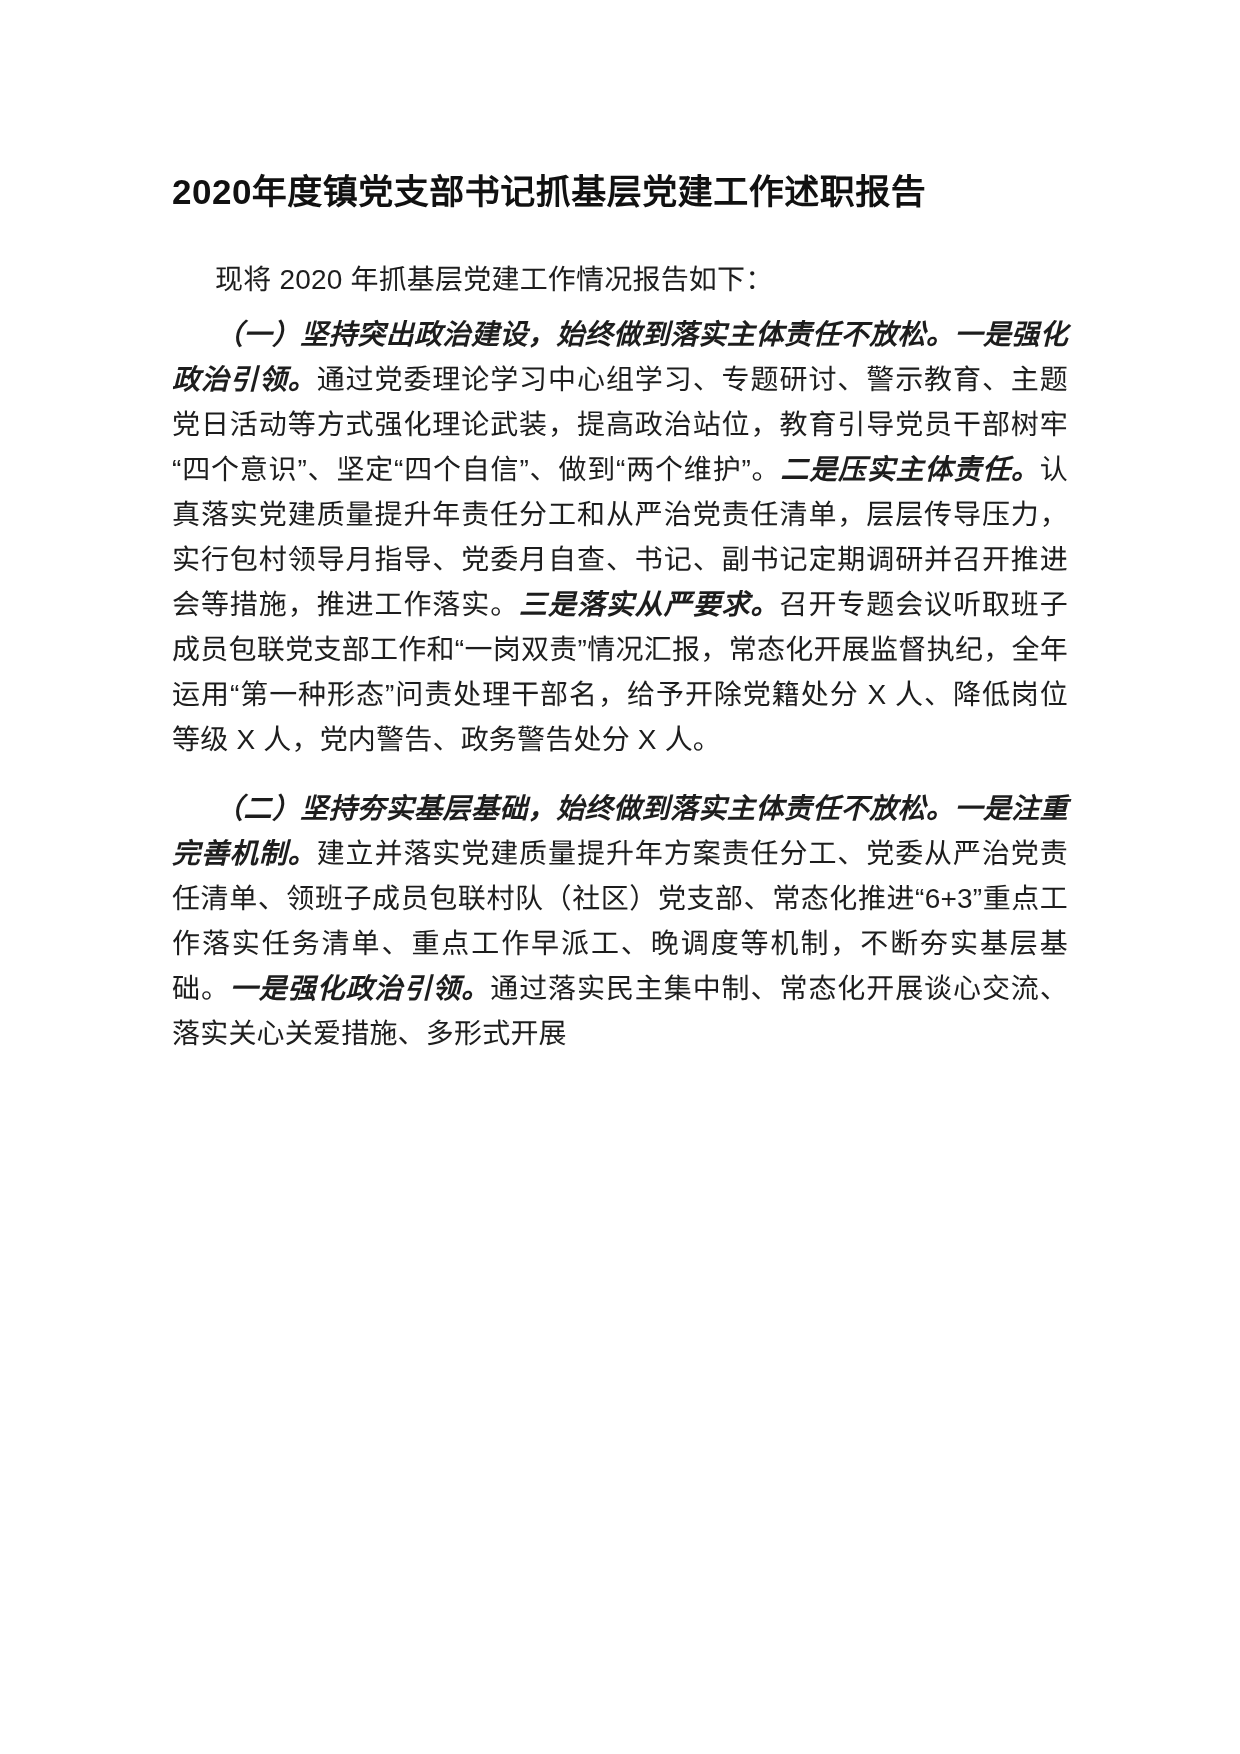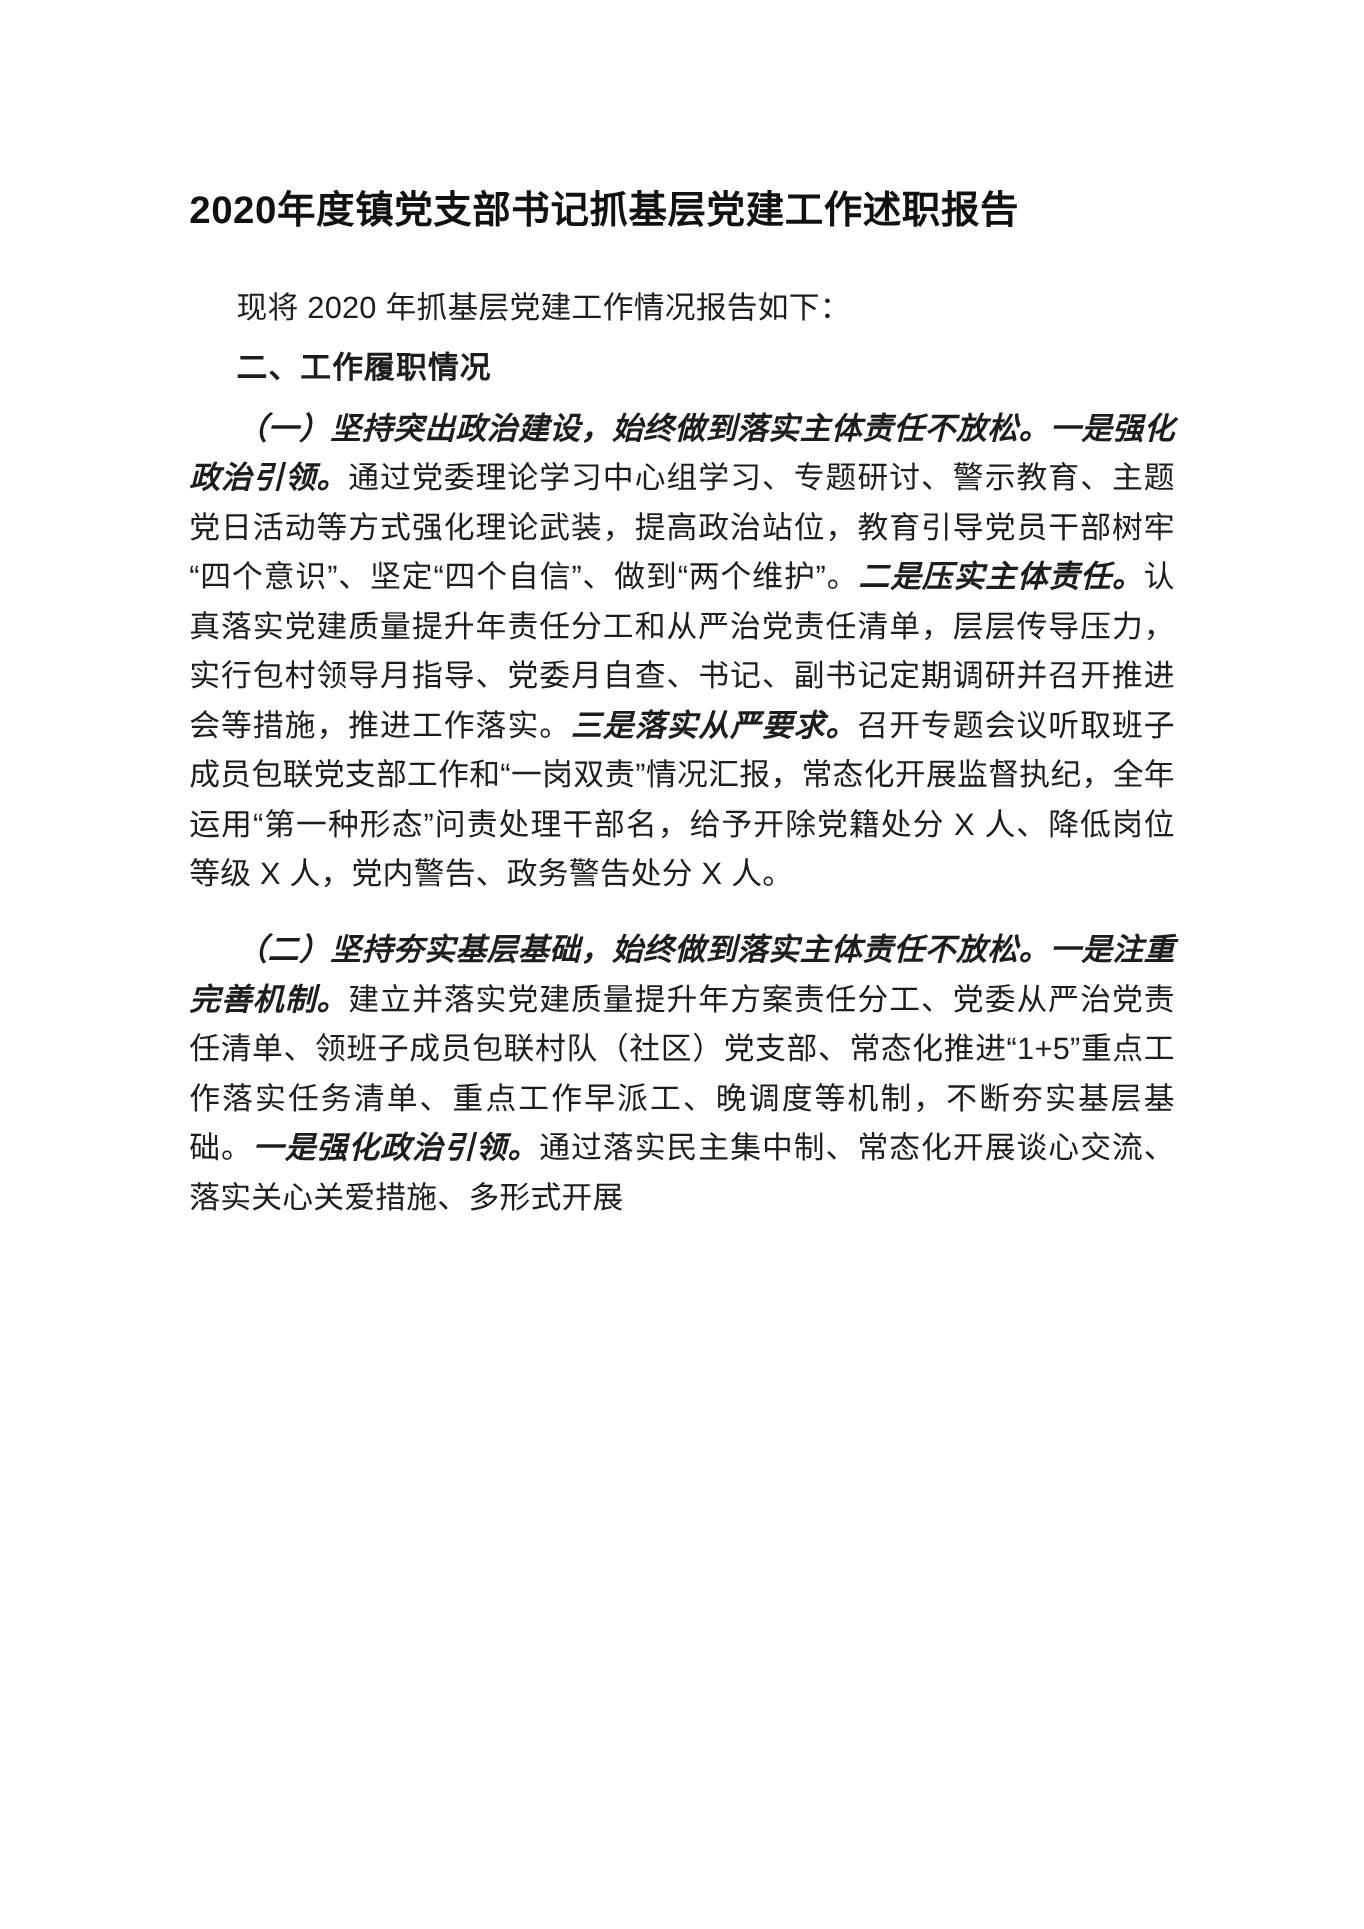--- a/index.html
+++ b/index.html
@@ -62,19 +62,18 @@
 </head>
 <body>
 
 <div class="page">
 
   <h1 class="doc-title">2020年度镇党支部书记抓基层党建工作述职报告</h1>
 
   <p class="para indent">现将 2020 年抓基层党建工作情况报告如下：</p>
 
   <div>
-      <p class="para heading">二、工作履职情况</p>
       <p class="para indent"><b class="sub-heading-run">（一）坚持突出政治建设，始终做到落实主体责任不放松。一是强化政治引领。</b><span>通过党委理论学习中心组学习、专题研讨、警示教育、主题党日活动等方式强化理论武装，提高政治站位，教育引导党员干部树牢“四个意识”、坚定“四个自信”、做到“两个维护”。</span><b class="sub-heading-run">二是压实主体责任。</b><span>认真落实党建质量提升年责任分工和从严治党责任清单，层层传导压力，实行包村领导月指导、党委月自查、书记、副书记定期调研并召开推进会等措施，推进工作落实。</span><b class="sub-heading-run">三是落实从严要求。</b><span>召开专题会议听取班子成员包联党支部工作和“一岗双责”情况汇报，常态化开展监督执纪，全年运用“第一种形态”问责处理干部名，给予开除党籍处分 X 人、降低岗位等级 X 人，党内警告、政务警告处分 X 人。</span></p>
       <div class="spacer-sm"></div>
-      <p class="para indent"><b class="sub-heading-run">（二）坚持夯实基层基础，始终做到落实主体责任不放松。一是注重完善机制。</b><span>建立并落实党建质量提升年方案责任分工、党委从严治党责任清单、领班子成员包联村队（社区）党支部、常态化推进“1+5”重点工作落实任务清单、重点工作早派工、晚调度等机制，不断夯实基层基础。</span><b class="sub-heading-run">一是强化政治引领。</b><span>通过落实民主集中制、常态化开展谈心交流、落实关心关爱措施、多形式开展</span></p>
+      <p class="para indent"><b class="sub-heading-run">（二）坚持夯实基层基础，始终做到落实主体责任不放松。一是注重完善机制。</b><span>建立并落实党建质量提升年方案责任分工、党委从严治党责任清单、领班子成员包联村队（社区）党支部、常态化推进“6+3”重点工作落实任务清单、重点工作早派工、晚调度等机制，不断夯实基层基础。</span><b class="sub-heading-run">一是强化政治引领。</b><span>通过落实民主集中制、常态化开展谈心交流、落实关心关爱措施、多形式开展</span></p>
     </div>
 
 </div>
 
 </body></html>

